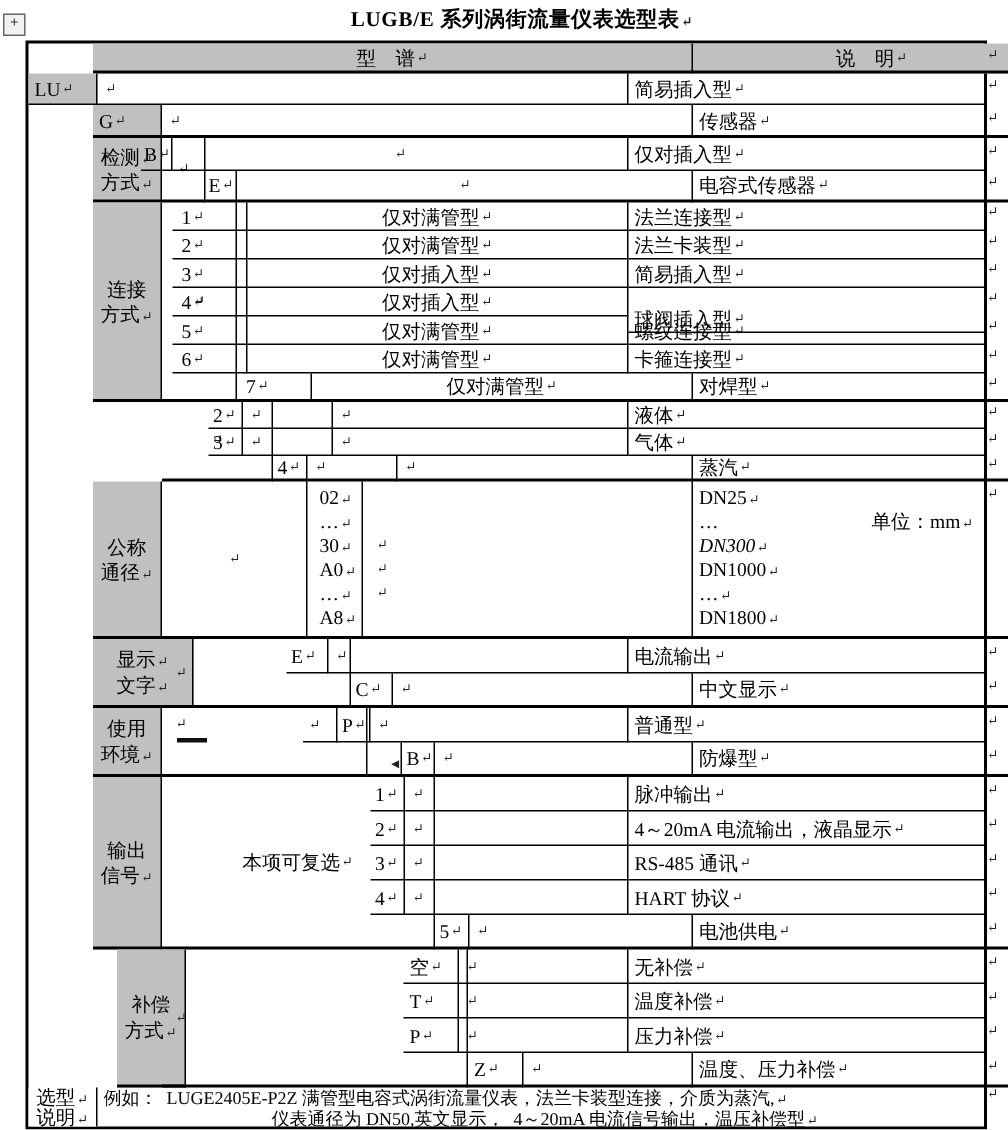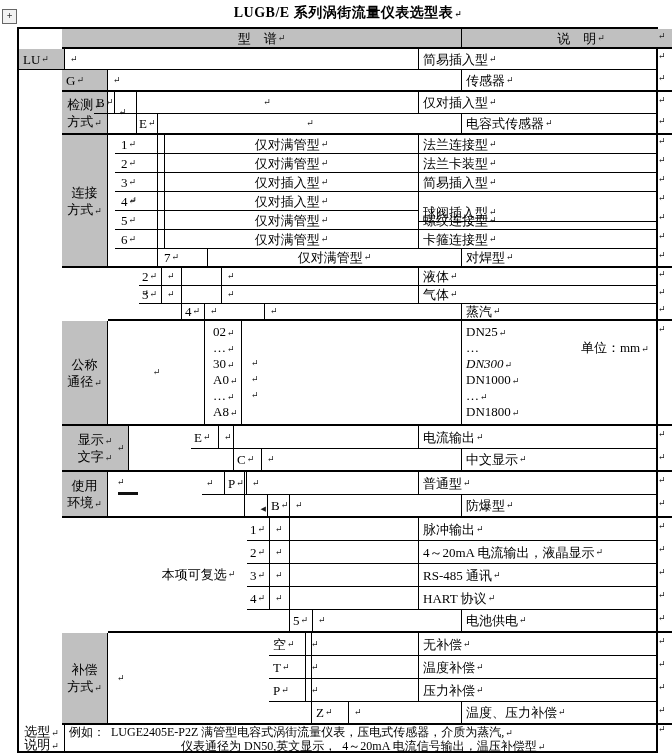--- a/index.html
+++ b/index.html
@@ -200,41 +200,45 @@
     </div>
   <div class="cell vctr pad nr" style="left:400px;top:443px;width:238px;height:23px">
       <span>普通型</span>
       <span class="pil">↵</span>
     </div>
   <div class="cell tb vctr pad nr" style="left:400px;top:466px;width:238px;height:23px">
       <span>防爆型</span>
       <span class="pil">↵</span>
     </div>
 
+  <div class="cell gray tb lbl" style="left:0;top:489px;width:46px;height:115px">
+    <div><span>输出</span></div>
+    <div><span>信号</span><span class="pil">↵</span></div>
+  </div>
   <div class="cell tb ctr" style="left:46px;top:489px;width:182px;height:115px">
       <span>本项可复选</span>
       <span class="pil">↵</span>
     </div>
   <div id="output-rows"></div>
 
-  <div class="cell gray tb lbl" style="left:0;top:604px;width:46px;height:92px">
+  <div class="cell gray tb lbl" style="left:16px;top:604px;width:46px;height:92px">
     <div><span>补偿</span></div>
     <div><span>方式</span><span class="pil">↵</span></div>
   </div>
   <div class="cell tb vctr" style="left:46px;top:604px;width:204px;height:92px;padding-left:8px">
       <span class="pil">↵</span>
     </div>
   <div id="comp-rows"></div>
 
   <div class="cell nb lbl" style="left:0;top:696px;width:46px;height:26px;line-height:13px;background:#fff">
     <div style="line-height:13px"><span>选型</span><span class="pil">↵</span></div>
     <div style="line-height:13px"><span>说明</span><span class="pil">↵</span></div>
   </div>
   <div class="cell nb nr" style="left:46px;top:696px;width:592px;height:26px">
-    <div class="ex pad pre"><span>例如：  LUGE2405E-P2Z 满管型电容式涡街流量仪表，压电式传感器，介质为蒸汽,</span><span class="pil">↵</span></div>
+    <div class="ex pad pre"><span>例如：  LUGE2405E-P2Z 满管型电容式涡街流量仪表，法兰卡装型连接，介质为蒸汽,</span><span class="pil">↵</span></div>
     <div class="ex pre" style="padding-left:116px"><span>仪表通径为 DN50,英文显示，  4～20mA 电流信号输出，温压补偿型</span><span class="pil">↵</span></div>
   </div>
 <div class="cell vctr" style="left:96px;top:106px;width:50px;height:19px;padding-left:6px">1<span class="pil">↵</span></div>
     <div class="cell ctr" style="left:146px;top:106px;width:254px;height:19px">仅对满管型<span class="pil">↵</span></div>
     <div class="cell vctr pad nr" style="left:400px;top:106px;width:238px;height:19px">法兰连接型<span class="pil">↵</span></div>
     <div class="cell vctr" style="left:96px;top:125px;width:50px;height:19px;padding-left:6px">2<span class="pil">↵</span></div>
     <div class="cell ctr" style="left:146px;top:125px;width:254px;height:19px">仅对满管型<span class="pil">↵</span></div>
     <div class="cell vctr pad nr" style="left:400px;top:125px;width:238px;height:19px">法兰卡装型<span class="pil">↵</span></div>
     <div class="cell vctr" style="left:96px;top:144px;width:50px;height:19px;padding-left:6px">3<span class="pil">↵</span></div>
     <div class="cell ctr" style="left:146px;top:144px;width:254px;height:19px">仅对插入型<span class="pil">↵</span></div>

